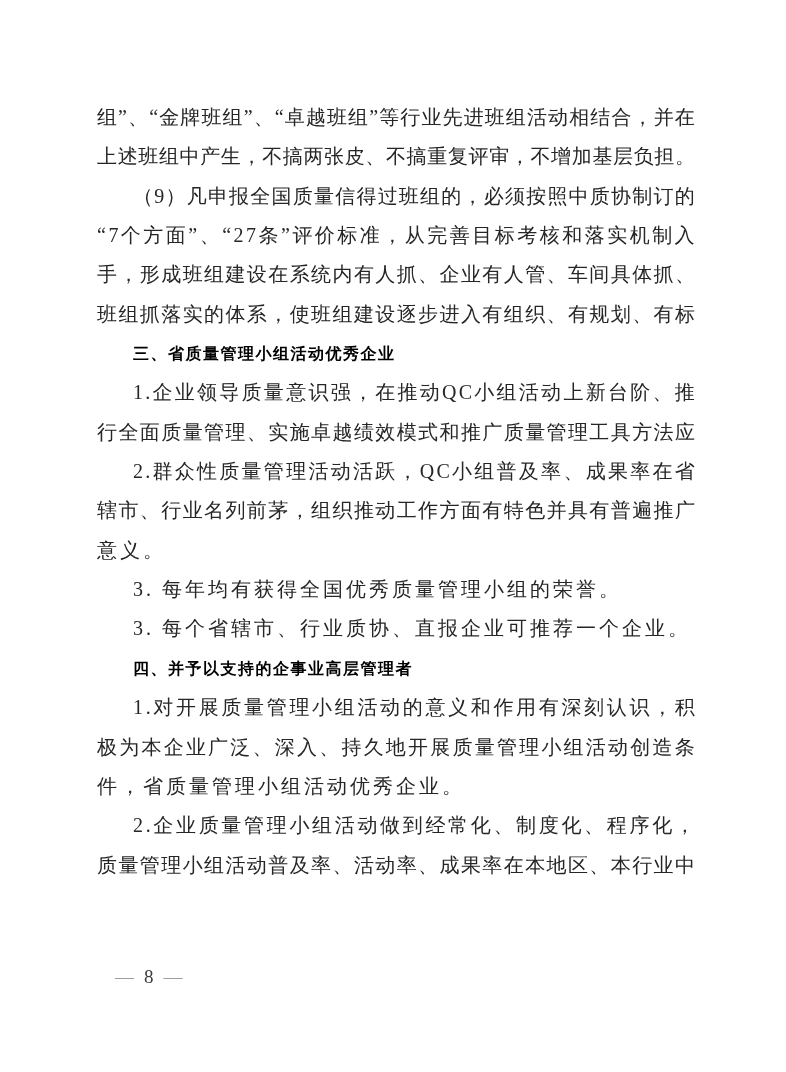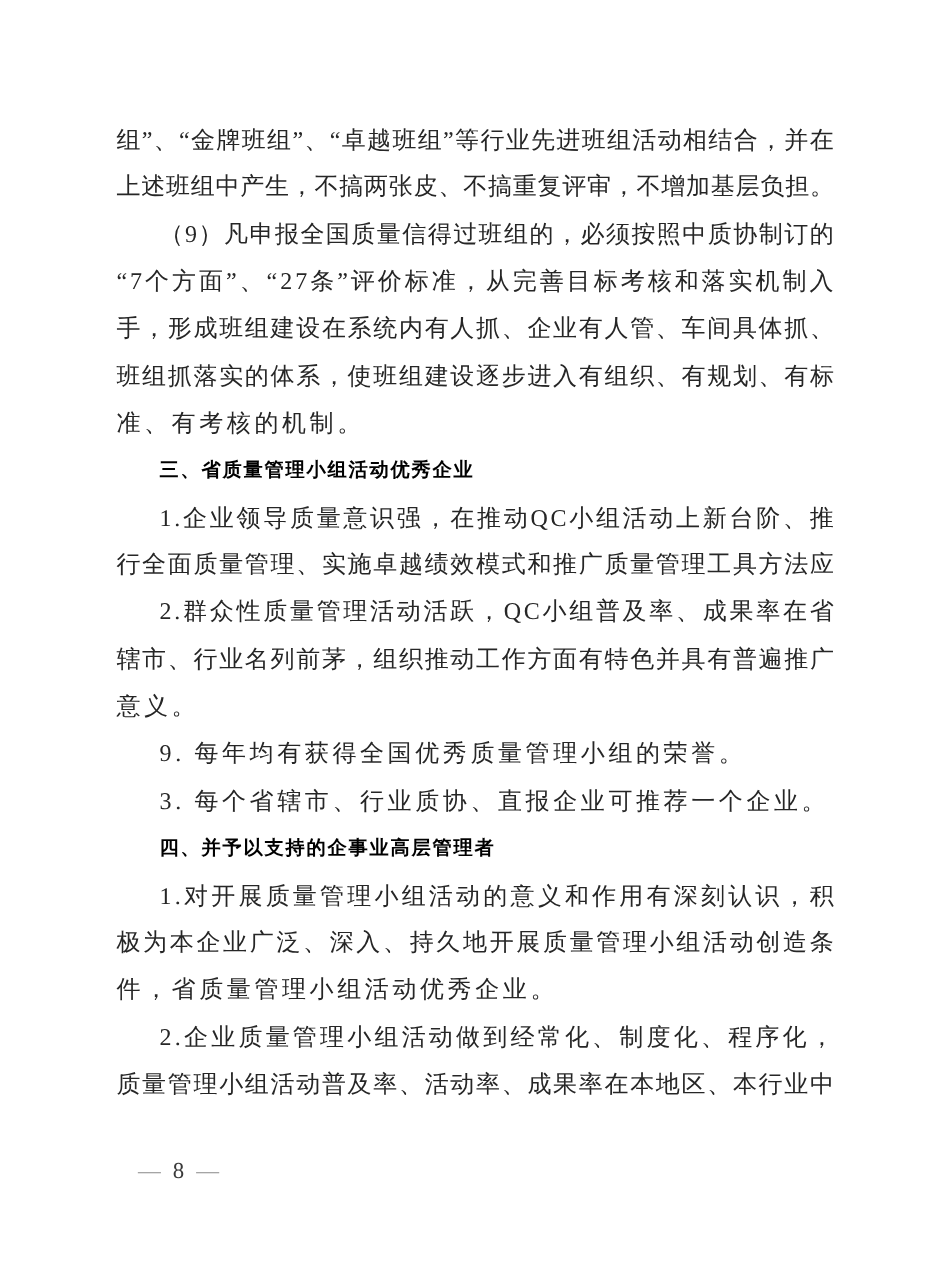--- a/index.html
+++ b/index.html
@@ -248,21 +248,20 @@
         <span>组</span>
         <span>织</span>
         <span>、</span>
         <span>有</span>
         <span>规</span>
         <span>划</span>
         <span>、</span>
         <span>有</span>
         <span>标</span>
       </div>
-    <div class="line">准、有考核的机制。</div>
     <div class="line heading indent">三、省质量管理小组活动优秀企业</div>
     <div class="line full indent">
         <span>1</span>
         <span>.</span>
         <span>企</span>
         <span>业</span>
         <span>领</span>
         <span>导</span>
         <span>质</span>
         <span>量</span>
@@ -369,21 +368,21 @@
         <span>色</span>
         <span>并</span>
         <span>具</span>
         <span>有</span>
         <span>普</span>
         <span>遍</span>
         <span>推</span>
         <span>广</span>
       </div>
     <div class="line">意义。</div>
-    <div class="line indent">9. 每年均有获得全国优秀质量管理小组的荣誉。</div>
+    <div class="line indent">3. 每年均有获得全国优秀质量管理小组的荣誉。</div>
     <div class="line indent">3. 每个省辖市、行业质协、直报企业可推荐一个企业。</div>
     <div class="line heading indent">四、并予以支持的企事业高层管理者</div>
     <div class="line full indent">
         <span>1</span>
         <span>.</span>
         <span>对</span>
         <span>开</span>
         <span>展</span>
         <span>质</span>
         <span>量</span>

